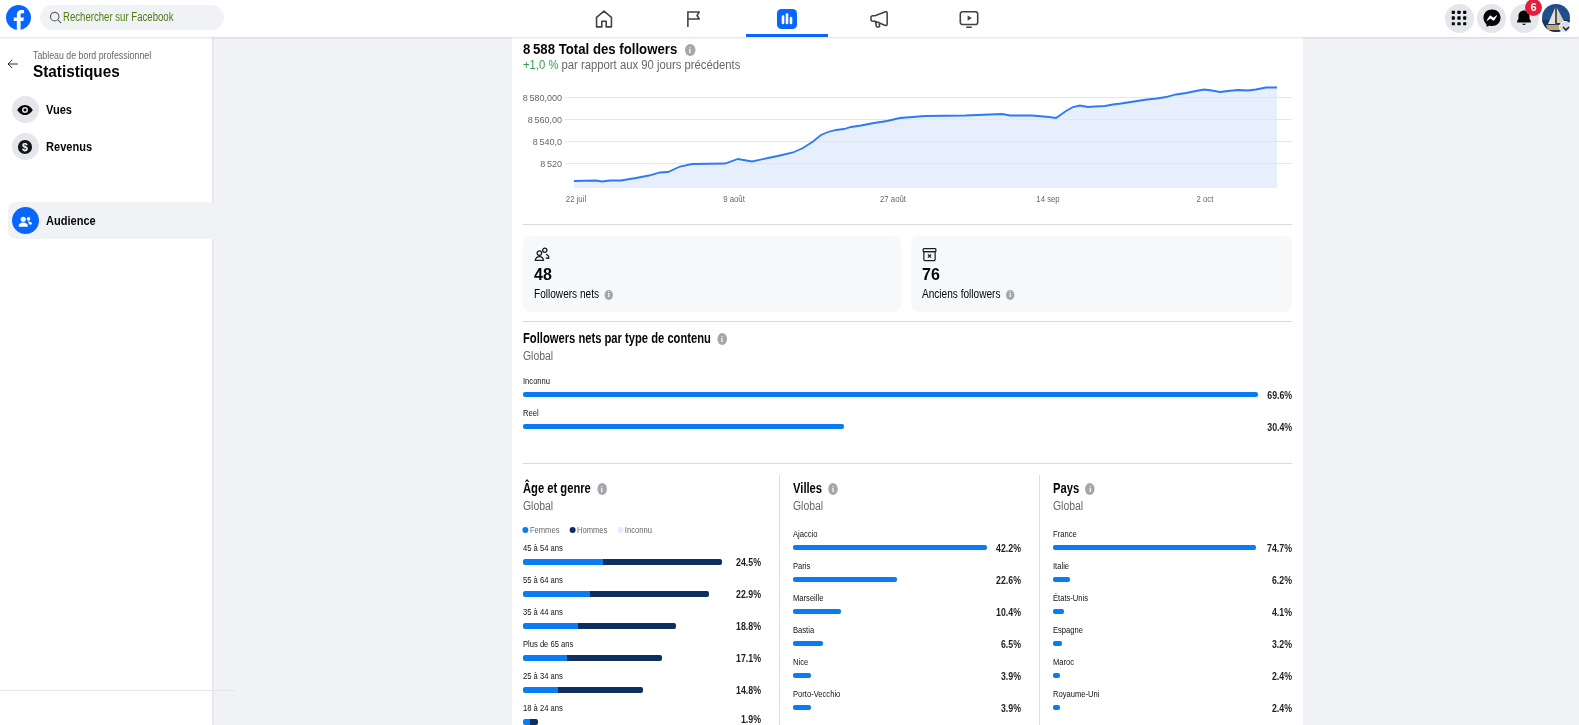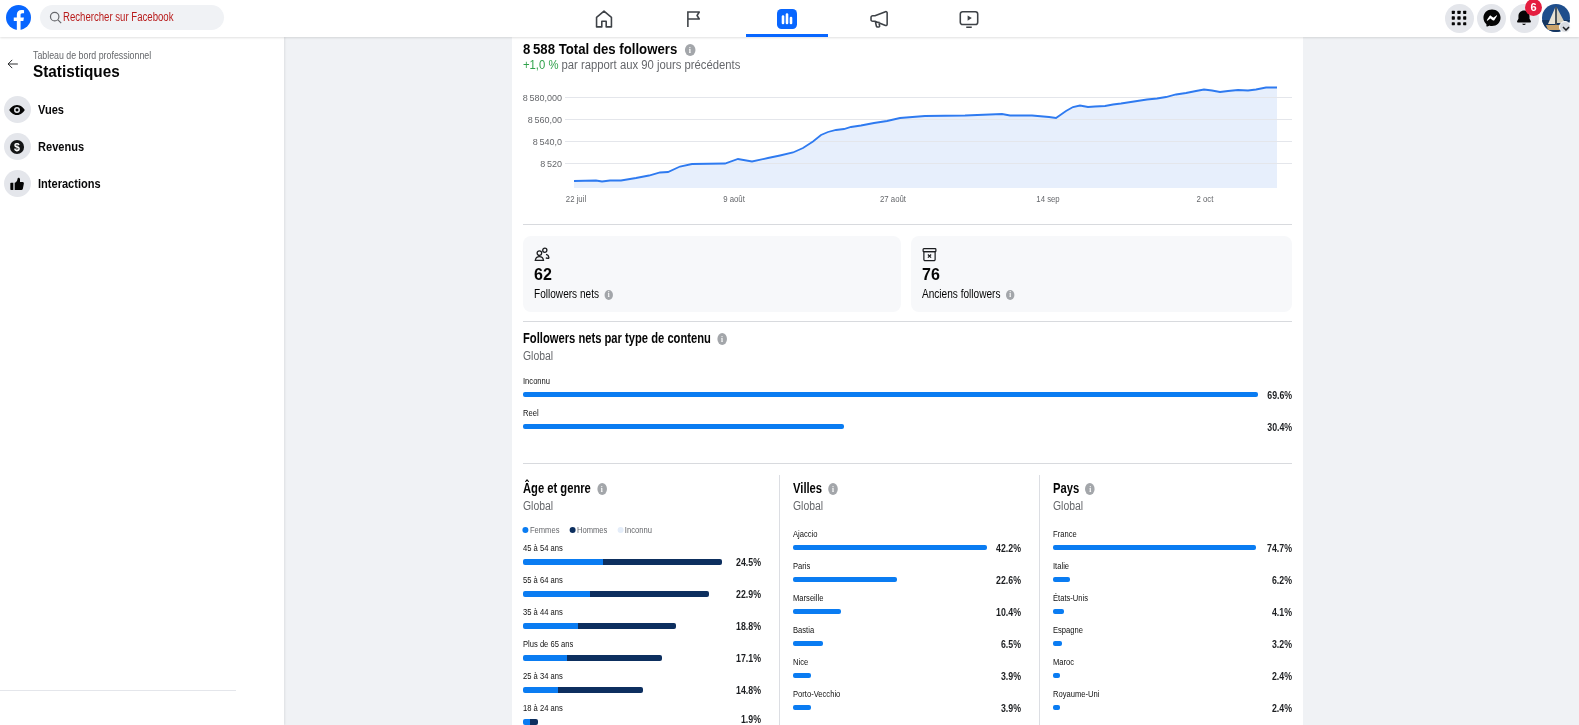--- a/index.html
+++ b/index.html
@@ -5,31 +5,31 @@
 <style>
   * { margin:0; padding:0; box-sizing:border-box; }
   html,body { width:1579px; height:725px; overflow:hidden; }
   body { background:#f0f2f5; font-family:"Liberation Sans", sans-serif; color:#050505; position:relative; }
   .abs { position:absolute; }
   .gray { color:#65676b; }
   .nw { white-space:nowrap; }
   .info { display:inline-block; width:10px; height:10px; border-radius:50%; background:#a3a6aa; color:#fff; font-size:8px; line-height:10px; text-align:center; font-weight:bold; vertical-align:1px; font-family:"Liberation Serif",serif; }
   
   #header { position:absolute; left:0; top:0; width:1579px; height:37px; background:#fff; box-shadow:0 1px 2px rgba(0,0,0,.12); z-index:10; }
-  #search { position:absolute; left:40px; top:5px; width:184px; height:25px; background:#f0f2f5; border-radius:13px; color:#b91c1c; font-size:12px; line-height:25px; }
+  #search { position:absolute; left:40px; top:5px; width:184px; height:25px; background:#f0f2f5; border-radius:13px; color:#4d7c0f; font-size:12px; line-height:25px; }
   #search span.txt { display:inline-block; margin-left:23px; transform:scaleX(.8); transform-origin:0 50%; white-space:nowrap; }
   .tab { position:absolute; top:0; width:90px; height:37px; }
   .tab svg { position:absolute; left:50%; top:50%; transform:translate(-50%,-50%); }
   #tabline { position:absolute; left:746px; top:34px; width:82px; height:3px; background:#0866ff; }
   .hicon { position:absolute; top:3.5px; width:29px; height:29px; border-radius:50%; background:#e4e6eb; }
   .hicon svg { position:absolute; left:50%; top:50%; transform:translate(-50%,-50%); }
   #badge { position:absolute; left:1525px; top:-1px; width:17px; height:17px; background:#e41e3f; border-radius:50%; color:#fff; font-size:11px; font-weight:bold; text-align:center; line-height:17px; z-index:12; }
   
-  #sidebar { position:absolute; left:0; top:37px; width:284px; height:688px; background:#fff; box-shadow:1px 0 2px rgba(0,0,0,.08); }
-  .menurow { position:absolute; left:0; width:224px; height:37px; border-radius:8px; }
+  #sidebar { position:absolute; left:0; top:37px; width:212px; height:688px; background:#fff; box-shadow:1px 0 2px rgba(0,0,0,.08); }
+  .menurow { position:absolute; left:8px; width:224px; height:37px; border-radius:8px; }
   .menurow .circ { position:absolute; left:3.5px; top:5px; width:27px; height:27px; border-radius:50%; background:#e4e6eb; }
   .menurow .circ svg { position:absolute; left:50%; top:50%; transform:translate(-50%,-50%); }
   .menurow .lbl { position:absolute; left:38px; top:11px; font-size:13px; font-weight:bold; color:#080809; transform:scaleX(.85); transform-origin:0 50%; white-space:nowrap; }
   #createbtn { position:absolute; left:3px; top:662px; width:225px; height:23px; background:#0866ff; border-radius:6px; color:#fff; font-size:12.5px; font-weight:bold; text-align:center; line-height:23px; }
   #createbtn span { display:inline-block; transform:scaleX(.72); transform-origin:50% 50%; white-space:nowrap; }
   
   #panel { position:absolute; left:512px; top:37px; width:791px; height:688px; background:#fff; }
   .sep { position:absolute; left:11px; width:769px; height:1px; background:#d8dade; }
   .bar { position:absolute; height:5px; border-radius:2px; background:#0a7cf2; }
   .pct { position:absolute; font-size:11px; font-weight:bold; color:#1c1e21; transform:scaleX(.8); transform-origin:100% 50%; }
@@ -158,27 +158,32 @@
   </div>
   <div class="menurow" style="top:91px">
     <div class="circ">
         <svg width="17" height="17" viewBox="0 0 24 24">
           <circle cx="12" cy="12" r="10" fill="#141516"></circle>
           <text x="12" y="17.2" text-anchor="middle" font-family="Liberation Sans" font-size="15" font-weight="bold" fill="#fff">$</text>
         </svg>
       </div>
     <div class="lbl">Revenus</div>
   </div>
-  <div class="menurow" style="top:128px">
-    <div class="circ">
-        <svg width="16" height="16" viewBox="0 0 24 24">
-          <path fill="#050505" d="M3 10h3.5v11H3a1 1 0 0 1-1-1V11a1 1 0 0 1 1-1zm5.5 11V10c1.8 0 3.4-1.6 3.9-3.9l.4-2.1A1.6 1.6 0 0 1 14.4 2.7c1.2 0 2.1 1 2.1 2.2V9h3.8a2 2 0 0 1 2 2.4l-1.5 7.6a2.5 2.5 0 0 1-2.4 2z"></path>
+  <div class="menurow" style="top:165px;background:#f0f2f5">
+    <div class="circ" style="background:#0866ff">
+        <svg width="17" height="17" viewBox="0 0 24 24">
+          <g fill="#fff">
+            <circle cx="9.5" cy="9.5" r="3.6"></circle>
+            <circle cx="17" cy="9" r="2.5"></circle>
+            <path d="M9.5 14c-3.6 0-6.5 2-6.5 4.6 0 .8.6 1.4 1.4 1.4h10.2c.8 0 1.4-.6 1.4-1.4 0-2.6-2.9-4.6-6.5-4.6z"></path>
+            <path d="M17 12.6c-.5 0-1 .1-1.5.2 1.3 1 2.2 2.4 2.2 4v.3h3c.7 0 1.3-.5 1.3-1.2 0-1.8-2.2-3.3-5-3.3z"></path>
+          </g>
         </svg>
       </div>
-    <div class="lbl">Interactions</div>
+    <div class="lbl">Audience</div>
   </div>
 
   <div class="abs" style="left:0;top:653px;width:236px;height:1px;background:#e4e6eb"></div>
 </div>
 
 <div id="panel">
 
   <div class="abs nw" style="left:11px;top:3px;font-size:15px;font-weight:bold;transform:scaleX(.88);transform-origin:0 50%;">8 588 Total des followers &nbsp;<span class="info" style="width:12px;height:12px;line-height:12px;font-size:9px;">i</span></div>
   <div class="abs nw" style="left:11px;top:21px;font-size:12px;transform:scaleX(.94);transform-origin:0 50%;"><span style="color:#31a24c">+1,0&nbsp;%</span><span class="gray"> par rapport aux 90 jours précédents</span></div>
 
@@ -211,21 +216,21 @@
   <div class="card" style="left:11px;width:378px;"></div>
   <div class="card" style="left:399px;width:381px;"></div>
   <svg class="abs" style="left:22px;top:210px" width="16" height="15" viewBox="0 0 16 15">
       <g fill="none" stroke="#1c1e21" stroke-width="1.3">
         <circle cx="10.8" cy="3.2" r="2.1"></circle>
         <circle cx="5.4" cy="6.1" r="2.3"></circle>
         <path d="M1.3 13.3c.3-2.2 2-3.7 4.1-3.7s3.8 1.5 4.1 3.7z"></path>
         <path d="M12 7.4c1.6.3 2.7 1.5 2.9 3.2 0 .5-.3.9-.8.8l-2.3-.4"></path>
       </g>
     </svg>
-  <div class="abs" style="left:22px;top:229px;font-size:16px;font-weight:bold;">62</div>
+  <div class="abs" style="left:22px;top:229px;font-size:16px;font-weight:bold;">48</div>
   <div class="abs nw" style="left:22px;top:250px;font-size:12px;transform:scaleX(.84);transform-origin:0 50%;">Followers nets &nbsp;<span class="info">i</span></div>
   <svg class="abs" style="left:410px;top:210px" width="15" height="15" viewBox="0 0 16 16">
       <g fill="none" stroke="#1c1e21" stroke-width="1.3">
         <path d="M2 5h12v8.2a1.3 1.3 0 0 1-1.3 1.3H3.3A1.3 1.3 0 0 1 2 13.2z"></path>
         <rect x="1.2" y="1.8" width="13.6" height="3.2" rx="0.8"></rect>
         <path d="M6.3 8l3.4 3.4M9.7 8l-3.4 3.4"></path>
       </g>
     </svg>
   <div class="abs" style="left:410px;top:229px;font-size:16px;font-weight:bold;">76</div>
   <div class="abs nw" style="left:410px;top:250px;font-size:12px;transform:scaleX(.84);transform-origin:0 50%;">Anciens followers &nbsp;<span class="info">i</span></div>

